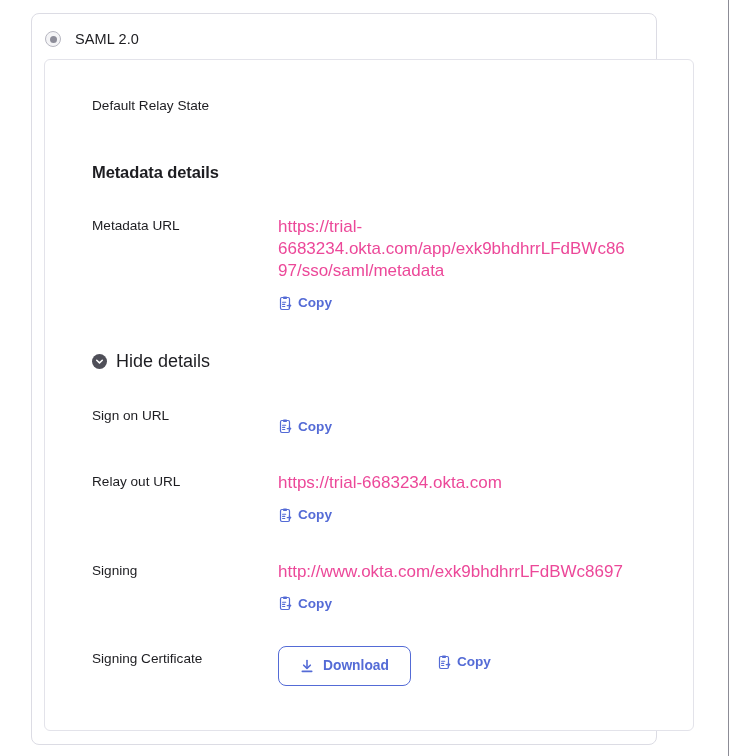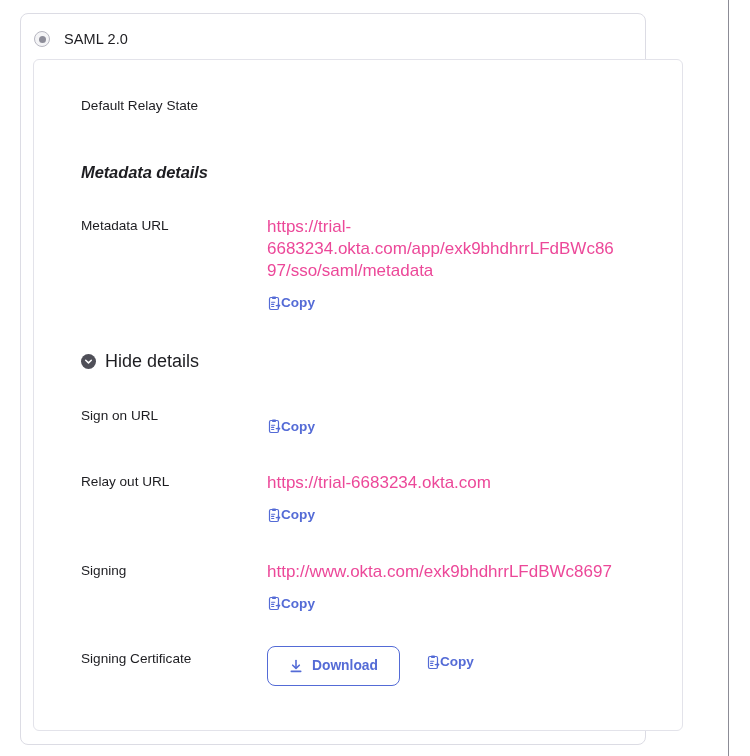--- a/index.html
+++ b/index.html
@@ -22,21 +22,21 @@
     top: 0;
     left: 728px;
     width: 1px;
     height: 756px;
     background: #8c8c96;
   }
 
   
   .outer-card {
     position: absolute;
-    left: 20px;
+    left: 31px;
     top: 13px;
     width: 626px;
     height: 732px;
     box-sizing: border-box;
     background: #ffffff;
     border: 1px solid #dcdce4;
     border-radius: 8px;
   }
 
   .saml-row {
@@ -117,20 +117,21 @@
     font-size: 16.5px;
     font-weight: bold;
     color: #1d1d21;
     letter-spacing: -0.1px;
   }
 
   
   .copy-link {
     display: inline-flex;
     align-items: center;
+    gap: 6px;
     color: #546bd6;
     font-size: 13.6px;
     font-weight: bold;
     cursor: pointer;
     line-height: 16px;
   }
   .copy-link svg { display: block; }
 
   
   .disclosure {
@@ -176,21 +177,21 @@
 
   .cert-actions {
     display: flex;
     align-items: center;
     gap: 26px;
     margin-top: -11px;
   }
 
   
   .mt-relay   { margin-top: 0px; }
-  .mt-section { margin-top: 48px; font-style: italic; }
+  .mt-section { margin-top: 48px; }
   .mt-row     { margin-top: 34px; }
   .mt-copy    { margin-top: 13px; }
   .mt-hide    { margin-top: 36px; }
 </style>
 </head>
 <body>
 
 <div class="right-rule"></div>
 
 <div class="outer-card">

